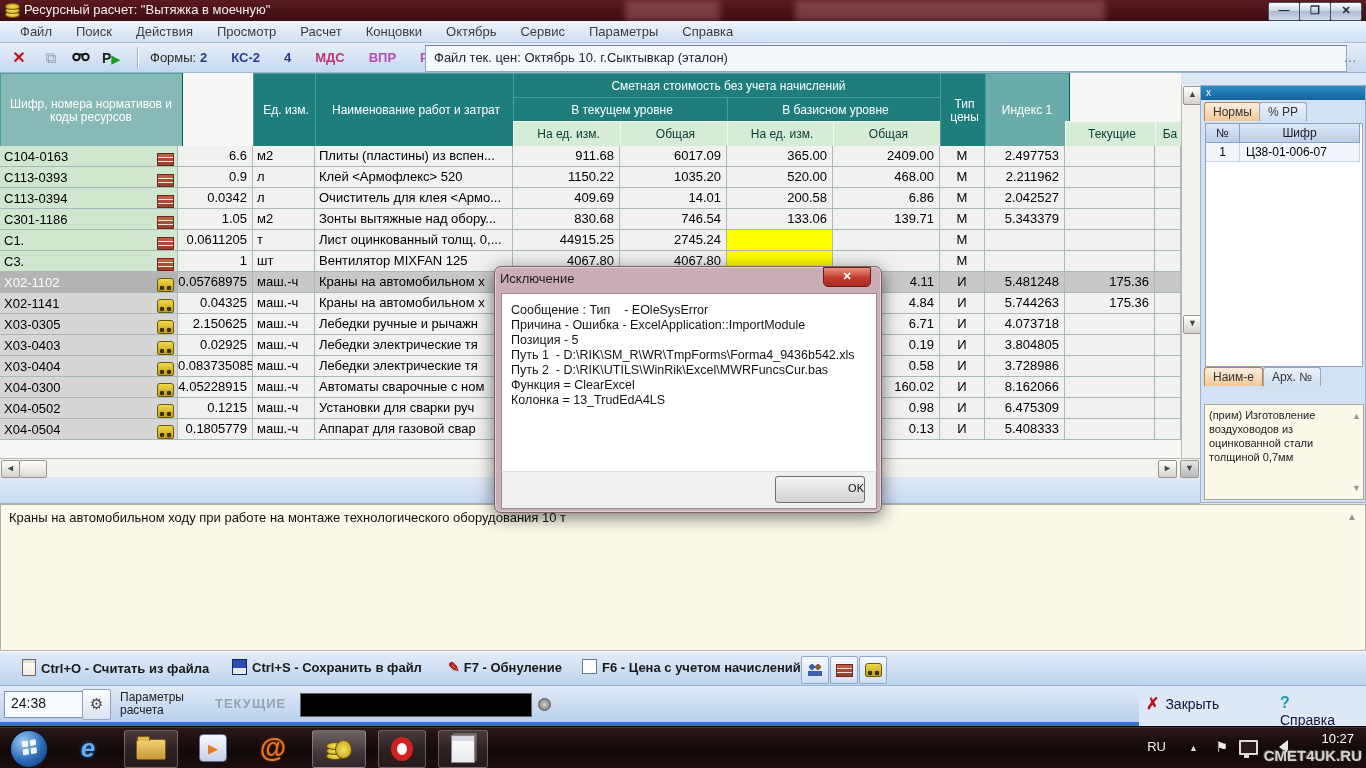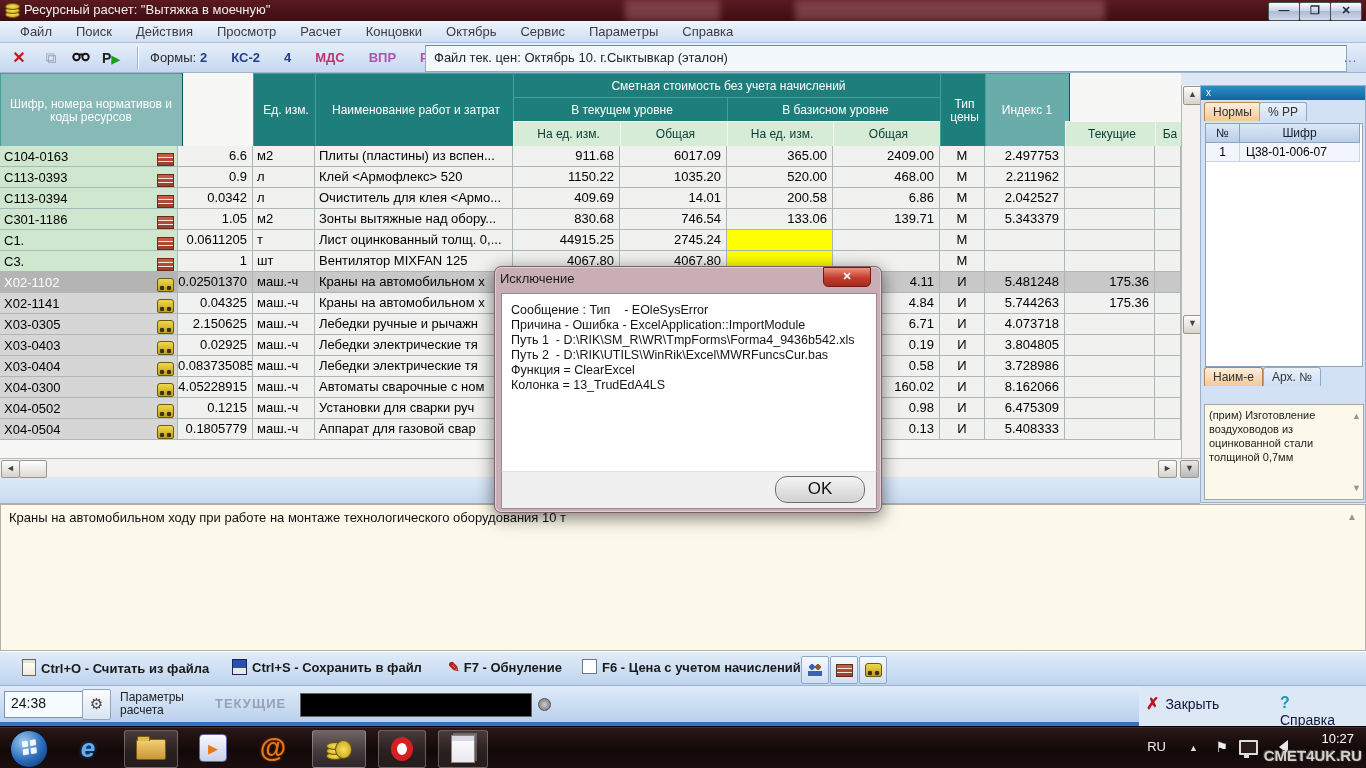--- a/index.html
+++ b/index.html
@@ -103,21 +103,21 @@
     box-shadow:0 4px 18px rgba(0,0,0,.55),inset 0 0 0 1px rgba(255,255,255,.45);}
   .dlgtitle{position:absolute;left:5px;top:4px;font-size:13px;color:#1c1c1c;}
   .dlgclose{position:absolute;right:10px;top:0;width:46px;height:18px;border-radius:0 0 5px 5px;
     background:linear-gradient(#eb9282,#c23b2c 55%,#a82c20);border:1px solid #6d1c14;
     color:#fff;font-weight:bold;font-size:11px;text-align:center;line-height:16px;}
   .dlgbody{position:absolute;left:6px;top:26px;width:374px;height:178px;background:#fff;border:1px solid #a08890;border-bottom:none;}
   .dlg-line{white-space:pre;font-size:12.5px;line-height:15px;color:#141414;}
   .dlglines{position:absolute;left:16px;top:36px;}
   .dlgfoot{position:absolute;left:6px;top:204px;width:374px;height:36px;background:#f0f0f0;border:1px solid #a08890;border-top:1px solid #dfdfdf;}
   .okbtn{position:absolute;right:16px;top:5px;width:88px;height:25px;background:linear-gradient(#f4f4f4,#e2e2e2 50%,#d2d2d2);
-    border:1px solid #707070;border-radius:12px;font-size:17px;text-align:center;line-height:23px;color:#111;}
+    border:1px solid #707070;border-radius:3px;font-size:11px;text-align:right;line-height:23px;color:#111;}
 
   
   .actionbar{left:0;top:651px;width:1366px;height:35px;background:linear-gradient(#e2ecf9,#bed4ee);
     border-top:1px solid #fff;border-bottom:1px solid #9db2cf;}
   .act{position:absolute;top:7px;font-size:13px;font-weight:bold;color:#1a1a1a;white-space:nowrap;}
   .doc-icon{display:inline-block;width:12px;height:15px;background:linear-gradient(#fff,#f0ecd8);border:1px solid #667;
     box-shadow:inset 0 3px 0 #e8e4c8;vertical-align:-3px;margin-right:5px;}
   .save-icon{display:inline-block;width:13px;height:14px;background:#2b4fae;border:1px solid #16265e;
     box-shadow:inset 0 -6px 0 #e8e8e8;vertical-align:-3px;margin-right:5px;}
   .pencil-icon{display:inline-block;color:#b02010;font-size:14px;margin-right:4px;}
@@ -351,21 +351,21 @@
           <div class="tc c8 ctr">М</div>
           <div class="tc c9 num"></div>
           <div class="tc c10 num"></div>
           <div class="tc c11"></div>
         </div>
         <div class="trow sel">
           <div class="tc c0 machc">
             <span class="codet">Х02-1102</span>
             <span class="machine-icon"></span>
           </div>
-          <div class="tc c1 num">0.02501370</div>
+          <div class="tc c1 num">0.05768975</div>
           <div class="tc c2 left">маш.-ч</div>
           <div class="tc c3 left">Краны на автомобильном х</div>
           <div class="tc c4 num"></div>
           <div class="tc c5 num"></div>
           <div class="tc c6 num"></div>
           <div class="tc c7 num">4.11</div>
           <div class="tc c8 ctr">И</div>
           <div class="tc c9 num">5.481248</div>
           <div class="tc c10 num">175.36</div>
           <div class="tc c11"></div>
@@ -535,20 +535,21 @@
     </div>
   </div>
 
   <div class="a dialog">
     <span class="dlgtitle">Исключение</span>
     <span class="dlgclose">✕</span>
     <div class="dlgbody"></div>
     <div class="dlglines">
         <div class="dlg-line">Сообщение : Тип    - EOleSysError</div>
         <div class="dlg-line">Причина - Ошибка - ExcelApplication::ImportModule</div>
+        <div class="dlg-line">Позиция - 5</div>
         <div class="dlg-line">Путь 1  - D:\RIK\SM_R\WR\TmpForms\Forma4_9436b542.xls</div>
         <div class="dlg-line">Путь 2  - D:\RIK\UTILS\WinRik\Excel\MWRFuncsCur.bas</div>
         <div class="dlg-line">Функция = ClearExcel</div>
         <div class="dlg-line">Колонка = 13_TrudEdA4LS</div>
       </div>
     <div class="dlgfoot"></div>
     <div class="okbtn" style="top:209px">OK</div>
   </div>
 
   <div class="a actionbar">

